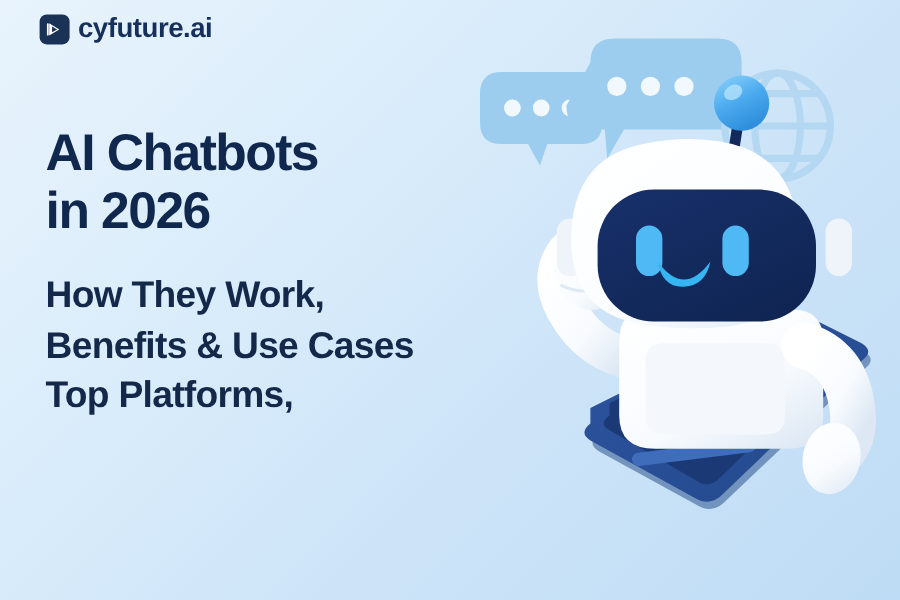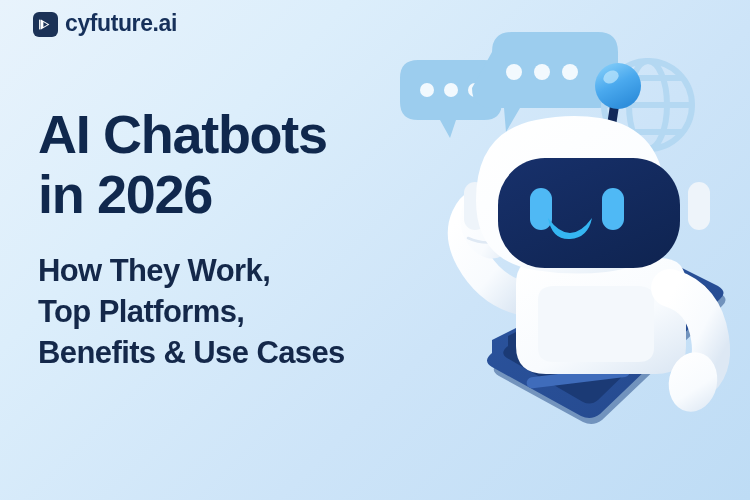--- a/index.html
+++ b/index.html
@@ -51,21 +51,21 @@
   }
 
   
   .copy {
     position: absolute;
     left: 38px;
     top: 104px;
     z-index: 30;
   }
   .headline {
-    font-size: 54px;
+    font-size: 43px;
     font-weight: 700;
     color: #10284d;
     line-height: 1.12;
     letter-spacing: -1.3px;
     margin: 0;
     white-space: nowrap;
   }
   .subhead {
     margin-top: 25px;
   }
@@ -103,22 +103,22 @@
       </svg>
     </span>
     <span class="logo-word">cyfuture.ai</span>
   </div>
 
   <div class="copy">
     <h1 class="headline">AI Chatbots</h1>
     <h1 class="headline">in 2026</h1>
     <div class="subhead">
       <div class="subhead-line">How They Work,</div>
+      <div class="subhead-line">Benefits &amp; Use Cases</div>
       <div class="subhead-line">Top Platforms,</div>
-      <div class="subhead-line">Benefits &amp; Use Cases</div>
     </div>
   </div>
 
   <div class="art">
     <svg viewBox="0 0 370 500" xmlns="http://www.w3.org/2000/svg" aria-hidden="true">
       <defs>
         <linearGradient id="ballGrad" x1="0" y1="0" x2="0.5" y2="1">
           <stop offset="0%" stop-color="#8ed4fb"></stop>
           <stop offset="55%" stop-color="#4aa9ee"></stop>
           <stop offset="100%" stop-color="#2f8fdc"></stop>

